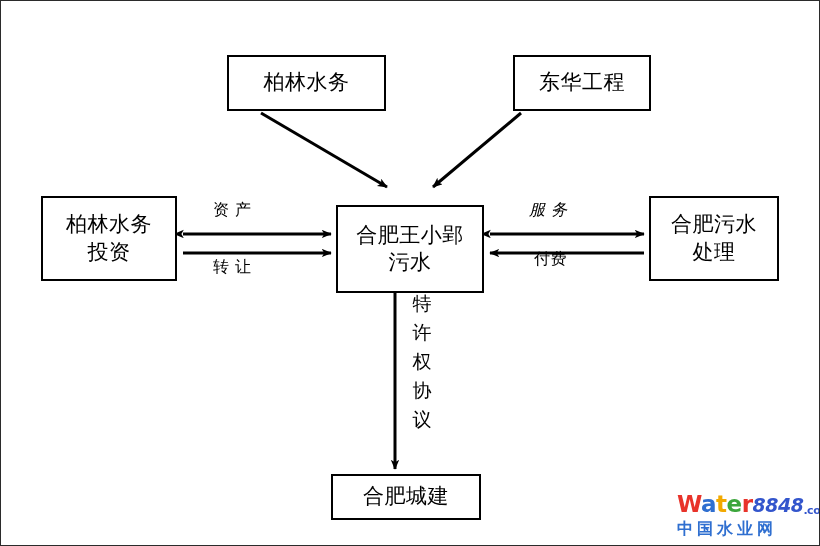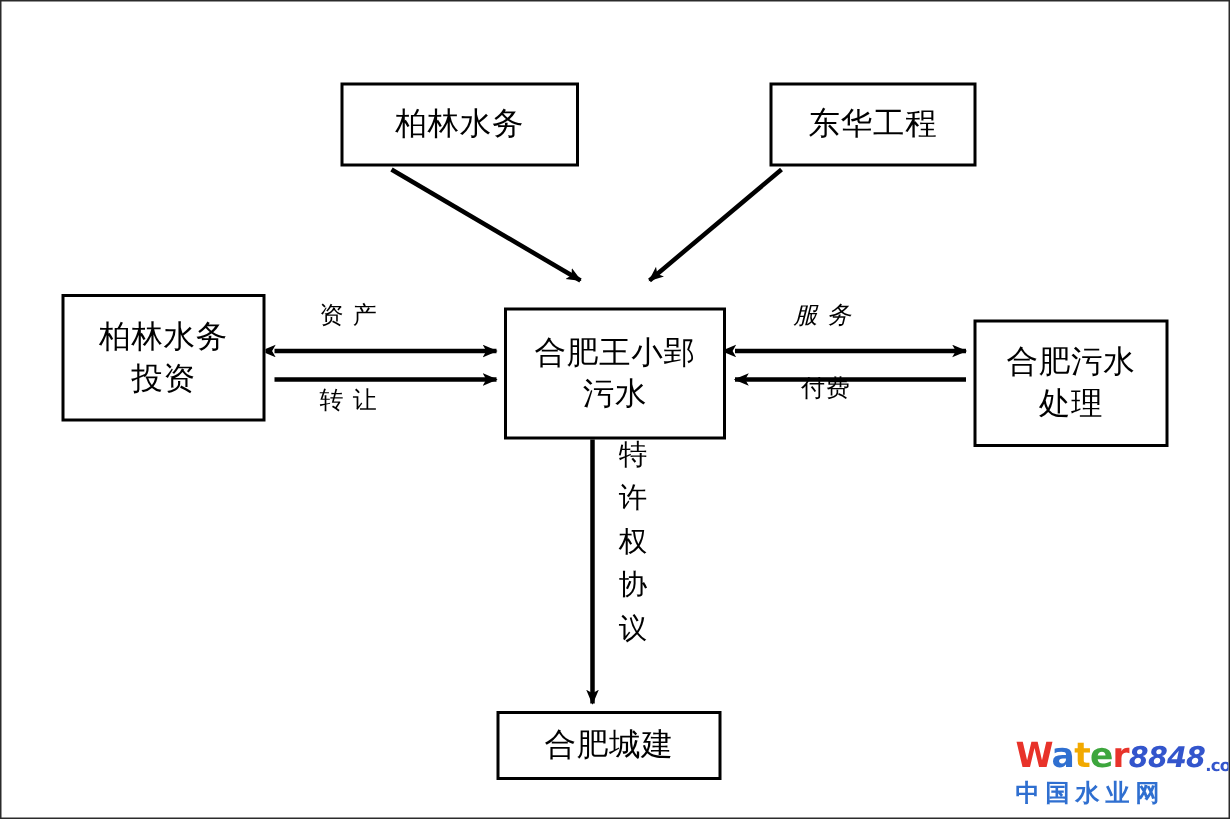--- a/index.html
+++ b/index.html
@@ -39,21 +39,21 @@
     letter-spacing: 0.5px;
     z-index: 3;
   }
   .node .line { white-space: nowrap; }
 
   
   #node-bolin      { left: 226px; top: 54px;  width: 159px; height: 56px; }
   #node-donghua    { left: 476px; top: 54px;  width: 138px; height: 56px; margin-left: 36px; }
   #node-chengjian  { left: 40px;  top: 195px; width: 136px; height: 85px; }
   #node-center     { left: 335px; top: 192px; width: 148px; height: 88px; margin-top: 12px; }
-  #node-wushui     { left: 648px; top: 212px; width: 130px; height: 85px; }
+  #node-wushui     { left: 648px; top: 195px; width: 130px; height: 85px; }
   #node-jianwei    { left: 330px; top: 473px; width: 150px; height: 46px; }
 
   .edge-label {
     position: absolute;
     color: #000000;
     font-size: 16px;
     letter-spacing: 0.5px;
     white-space: nowrap;
     z-index: 4;
   }

